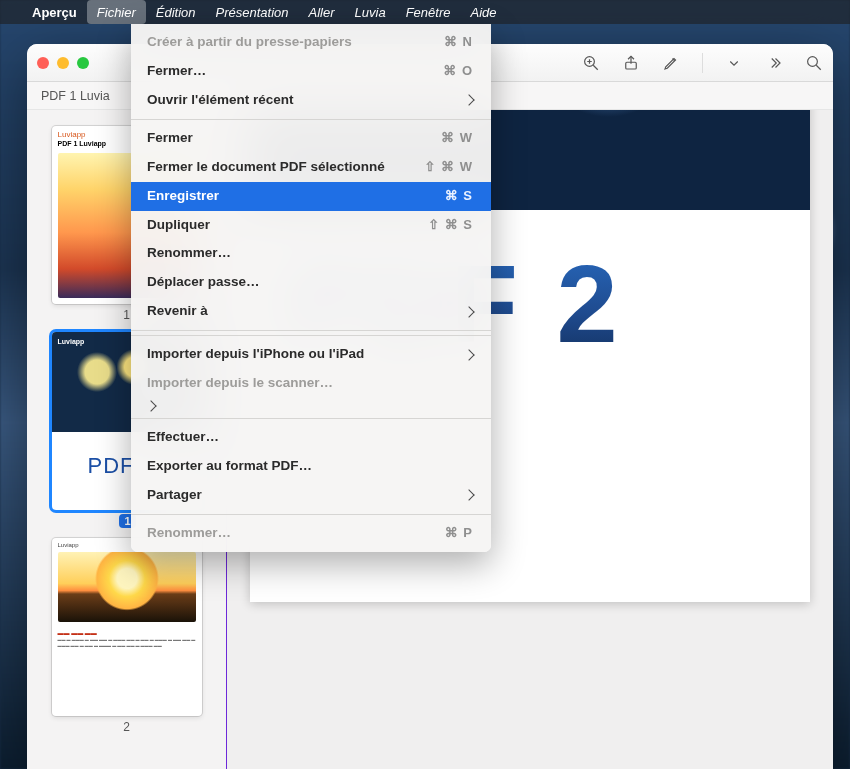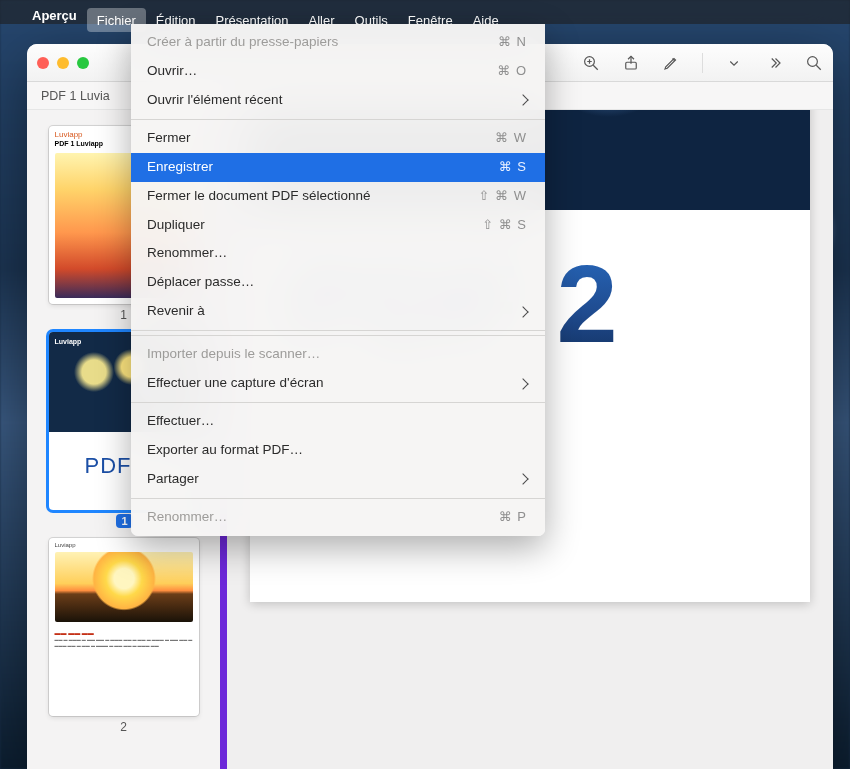--- a/index.html
+++ b/index.html
@@ -14,45 +14,45 @@
     radial-gradient(circle at 58% 28%, #6fa8ff 22px, transparent 60px),
     radial-gradient(circle at 72% 55%, #6aa3ea 20px, transparent 55px),
     radial-gradient(circle at 88% 58%, #ff9a5a 22px, transparent 55px),
     radial-gradient(circle at 92% 30%, #b5ceff 20px, transparent 55px),
     linear-gradient(180deg, #26476f 0%, #1c3553 35%, #3a5a82 55%, #0c1e30 100%);
     filter: blur(1px); }
 
   
   .menubar { position: absolute; top: 0; left: 0; right: 0; height: 24px;
     background: rgba(30,30,30,.6); backdrop-filter: blur(20px);
-    display: flex; align-items: flex-start; padding: 8px 12px; gap: 0;
+    display: flex; align-items: center; padding: 0 12px; gap: 0;
     color: #fff; font-size: 13px; z-index: 50; }
   .menubar .apple { font-size: 15px; padding: 0 10px 0 0; }
   .menubar .appname { font-weight: 700; padding: 0 10px; }
-  .menubar .menu { padding: 0 10px; height: 24px; display: flex; align-items: center; border-radius: 4px; }
+  .menubar .menu { padding: 0 10px; height: 24px; display: flex; align-items: center; border-radius: 4px; font-style: italic; }
   .menubar .menu.active { background: rgba(255,255,255,.32); }
 
   
   .window { position: absolute; top: 44px; left: 27px; width: 806px; height: 725px;
     border-radius: 10px 10px 0 0; overflow: hidden; box-shadow: 0 20px 60px rgba(0,0,0,.45);
     background: #fff; display: flex; flex-direction: column; z-index: 10; }
   .titlebar { height: 38px; background: linear-gradient(#fdfdfd,#f2f2f2); border-bottom: 1px solid #d9d9d9;
     display: flex; align-items: center; padding: 0 10px; gap: 8px; position: relative; }
   .traffic { display: flex; gap: 8px; }
   .dot { width: 12px; height: 12px; border-radius: 50%; }
   .dot.r { background: #ff5f57; } .dot.y { background: #febc2e; } .dot.g { background: #28c840; }
   .tb-right { position: absolute; right: 10px; top: 0; bottom: 0; display: flex; align-items: center; gap: 22px; color: #5c5c5c; }
   .tb-ico { width: 18px; height: 18px; display: flex; align-items: center; justify-content: center; }
   .tb-ico svg { width: 18px; height: 18px; stroke: #575757; fill: none; stroke-width: 1.6; }
   .tb-sep { width: 1px; height: 20px; background: #ddd; }
   .subbar { height: 28px; background: #f7f6f6; border-bottom: 1px solid #e6e6e6; display: flex; align-items: center;
     padding: 0 14px; font-size: 12.5px; color: #555; }
 
   .content { flex: 1; display: flex; min-height: 0; }
-  .sidebar { width: 200px; background: #f4f3f3; border-right: 7px solid #6d28d9;
+  .sidebar { width: 200px; background: #f4f3f3; border-right: 1px solid #6d28d9;
     padding: 10px 12px; overflow: auto; }
   .thumb { background: #fff; border-radius: 4px; margin: 6px auto 4px; width: 150px; height: 178px;
     box-shadow: 0 0 0 1px rgba(0,0,0,.12), 0 2px 5px rgba(0,0,0,.1); overflow: hidden;
     display: flex; flex-direction: column; }
   .thumb.sel { box-shadow: 0 0 0 3px #1f86ff; }
   .thumb .hdr { font-size: 8px; color: #d85a20; padding: 4px 6px 0; height: 12px; }
   .thumb .ttl { font-size: 7px; font-weight: 700; padding: 2px 6px; }
   .thumb .img { flex: 1; margin: 4px 6px 6px; border-radius: 2px; }
   .th1 .img { background: linear-gradient(180deg,#fff4b0 0%,#ffd46a 25%,#ff974d 55%,#d24a2a 80%,#3a2b5a 100%); }
   .th2 { display: flex; flex-direction: column; }
@@ -86,24 +86,24 @@
       radial-gradient(circle at 86% 48%, #ffa254 38px, transparent 80px),
       radial-gradient(circle at 92% 30%, #b5ceff 32px, transparent 70px),
       radial-gradient(circle at 64% 58%, #4d7fbf 36px, transparent 75px),
       #0e2441; }
   .page .bigtitle { font-family: Impact, "Arial Black", sans-serif; font-weight: 800;
       font-size: 110px; letter-spacing: 4px; padding: 30px 40px;
       background: linear-gradient(180deg,#2c79d6 0%, #1f4b8f 55%, #0a1f3f 100%);
       -webkit-background-clip: text; background-clip: text; color: transparent; }
 
   
-  .dropdown { position: absolute; top: 24px; left: 131px; width: 414px;
+  .dropdown { position: absolute; top: 24px; left: 131px; width: 360px;
     background: rgba(246,245,244,.96); backdrop-filter: blur(24px);
     border-radius: 0 0 7px 7px; box-shadow: 0 12px 35px rgba(0,0,0,.32);
-    padding: 4px 0; z-index: 60; font-size: 13.5px; color: #2b2b2b; }
+    padding: 4px 0; z-index: 60; font-size: 13.5px; color: #2b2b2b; font-weight: bold; }
   .mi { display: flex; align-items: center; justify-content: space-between;
     padding: 4px 18px 4px 16px; line-height: 1.55; position: relative; }
   .mi.disabled { color: #9d9c9a; }
   .mi.sel { background: #1f6fe5; color: #fff; }
   .mi .sc { color: #8f8f8f; font-size: 13px; letter-spacing: 1px; }
   .mi.sel .sc { color: #eaf1ff; }
   .sep { height: 1px; background: #d6d5d3; margin: 4px 0; }
   .chev { width: 8px; height: 8px; border-right: 1.6px solid #4a4a4a; border-top: 1.6px solid #4a4a4a; transform: rotate(45deg); }
 </style>
 </head>
@@ -111,21 +111,21 @@
 
 <div class="desktop-bg"></div>
 
 <div class="menubar">
   <span class="apple"></span>
   <span class="appname">Aperçu</span>
   <span class="menu active">Fichier</span>
   <span class="menu">Édition</span>
   <span class="menu">Présentation</span>
   <span class="menu">Aller</span>
-  <span class="menu">Outils</span>
+  <span class="menu">Luvia</span>
   <span class="menu">Fenêtre</span>
   <span class="menu">Aide</span>
 </div>
 
 <div class="window">
   <div class="titlebar">
     <div class="traffic">
       <div class="dot r"></div>
       <div class="dot y"></div>
       <div class="dot g"></div>
@@ -208,61 +208,64 @@
     </div>
   </div>
 </div>
 
 <div class="dropdown" id="dd">
     <div class="mi disabled">
       <span>Créer à partir du presse-papiers</span>
       <span class="sc">⌘ N</span>
     </div>
     <div class="mi">
-      <span>Ouvrir…</span>
+      <span>Fermer…</span>
       <span class="sc">⌘ O</span>
     </div>
     <div class="mi">
       <span>Ouvrir l'élément récent</span>
       <span class="chev"></span>
     </div>
     <div class="sep"></div>
     <div class="mi">
       <span>Fermer</span>
       <span class="sc">⌘ W</span>
+    </div>
+    <div class="mi">
+      <span>Fermer le document PDF sélectionné</span>
+      <span class="sc">⇧ ⌘ W</span>
     </div>
     <div class="mi sel">
       <span>Enregistrer</span>
       <span class="sc">⌘ S</span>
     </div>
     <div class="mi">
-      <span>Fermer le document PDF sélectionné</span>
-      <span class="sc">⇧ ⌘ W</span>
-    </div>
-    <div class="mi">
       <span>Dupliquer</span>
       <span class="sc">⇧ ⌘ S</span>
     </div>
     <div class="mi">
       <span>Renommer…</span>
     </div>
     <div class="mi">
       <span>Déplacer passe…</span>
     </div>
     <div class="mi">
       <span>Revenir à</span>
       <span class="chev"></span>
     </div>
     <div class="sep"></div>
     <div class="sep"></div>
+    <div class="mi">
+      <span>Importer depuis l'iPhone ou l'iPad</span>
+      <span class="chev"></span>
+    </div>
     <div class="mi disabled">
       <span>Importer depuis le scanner…</span>
     </div>
     <div class="mi">
-      <span>Effectuer une capture d'écran</span>
       <span class="chev"></span>
     </div>
     <div class="sep"></div>
     <div class="mi">
       <span>Effectuer…</span>
     </div>
     <div class="mi">
       <span>Exporter au format PDF…</span>
     </div>
     <div class="mi">

